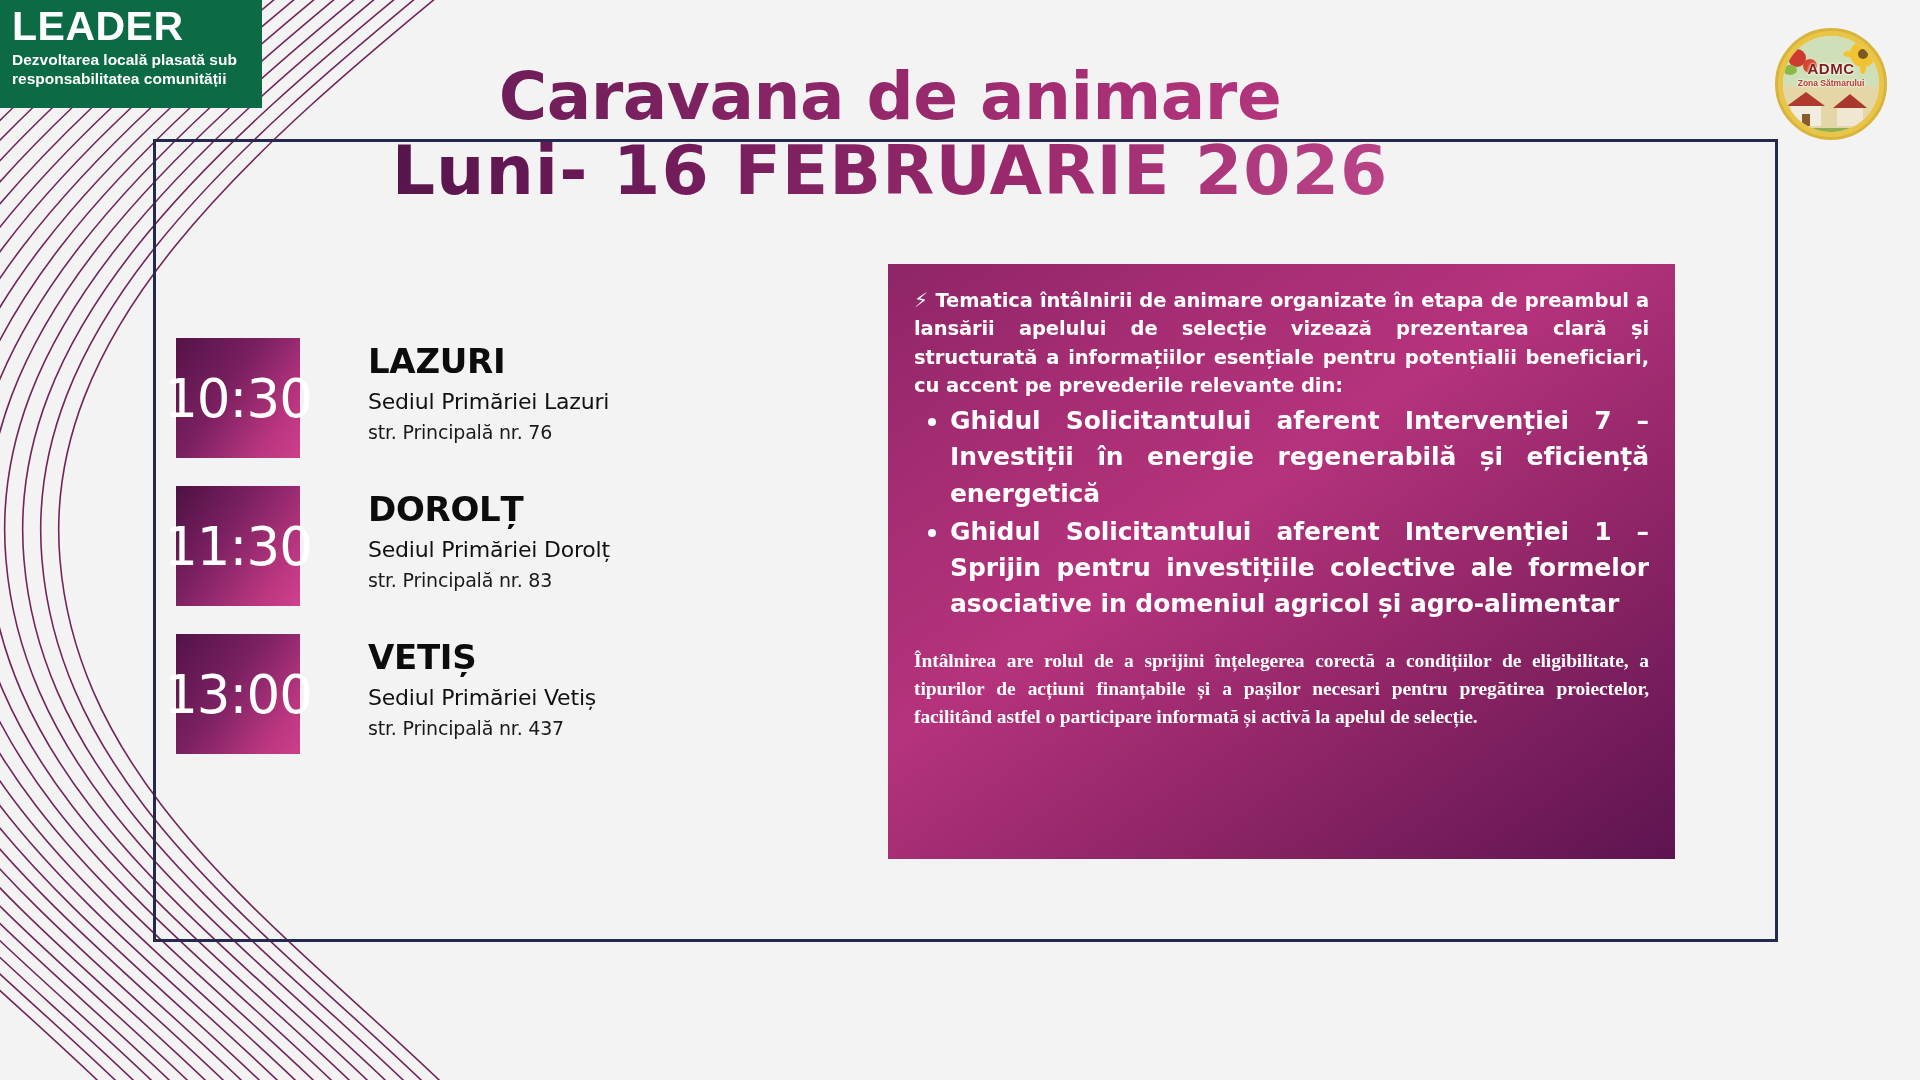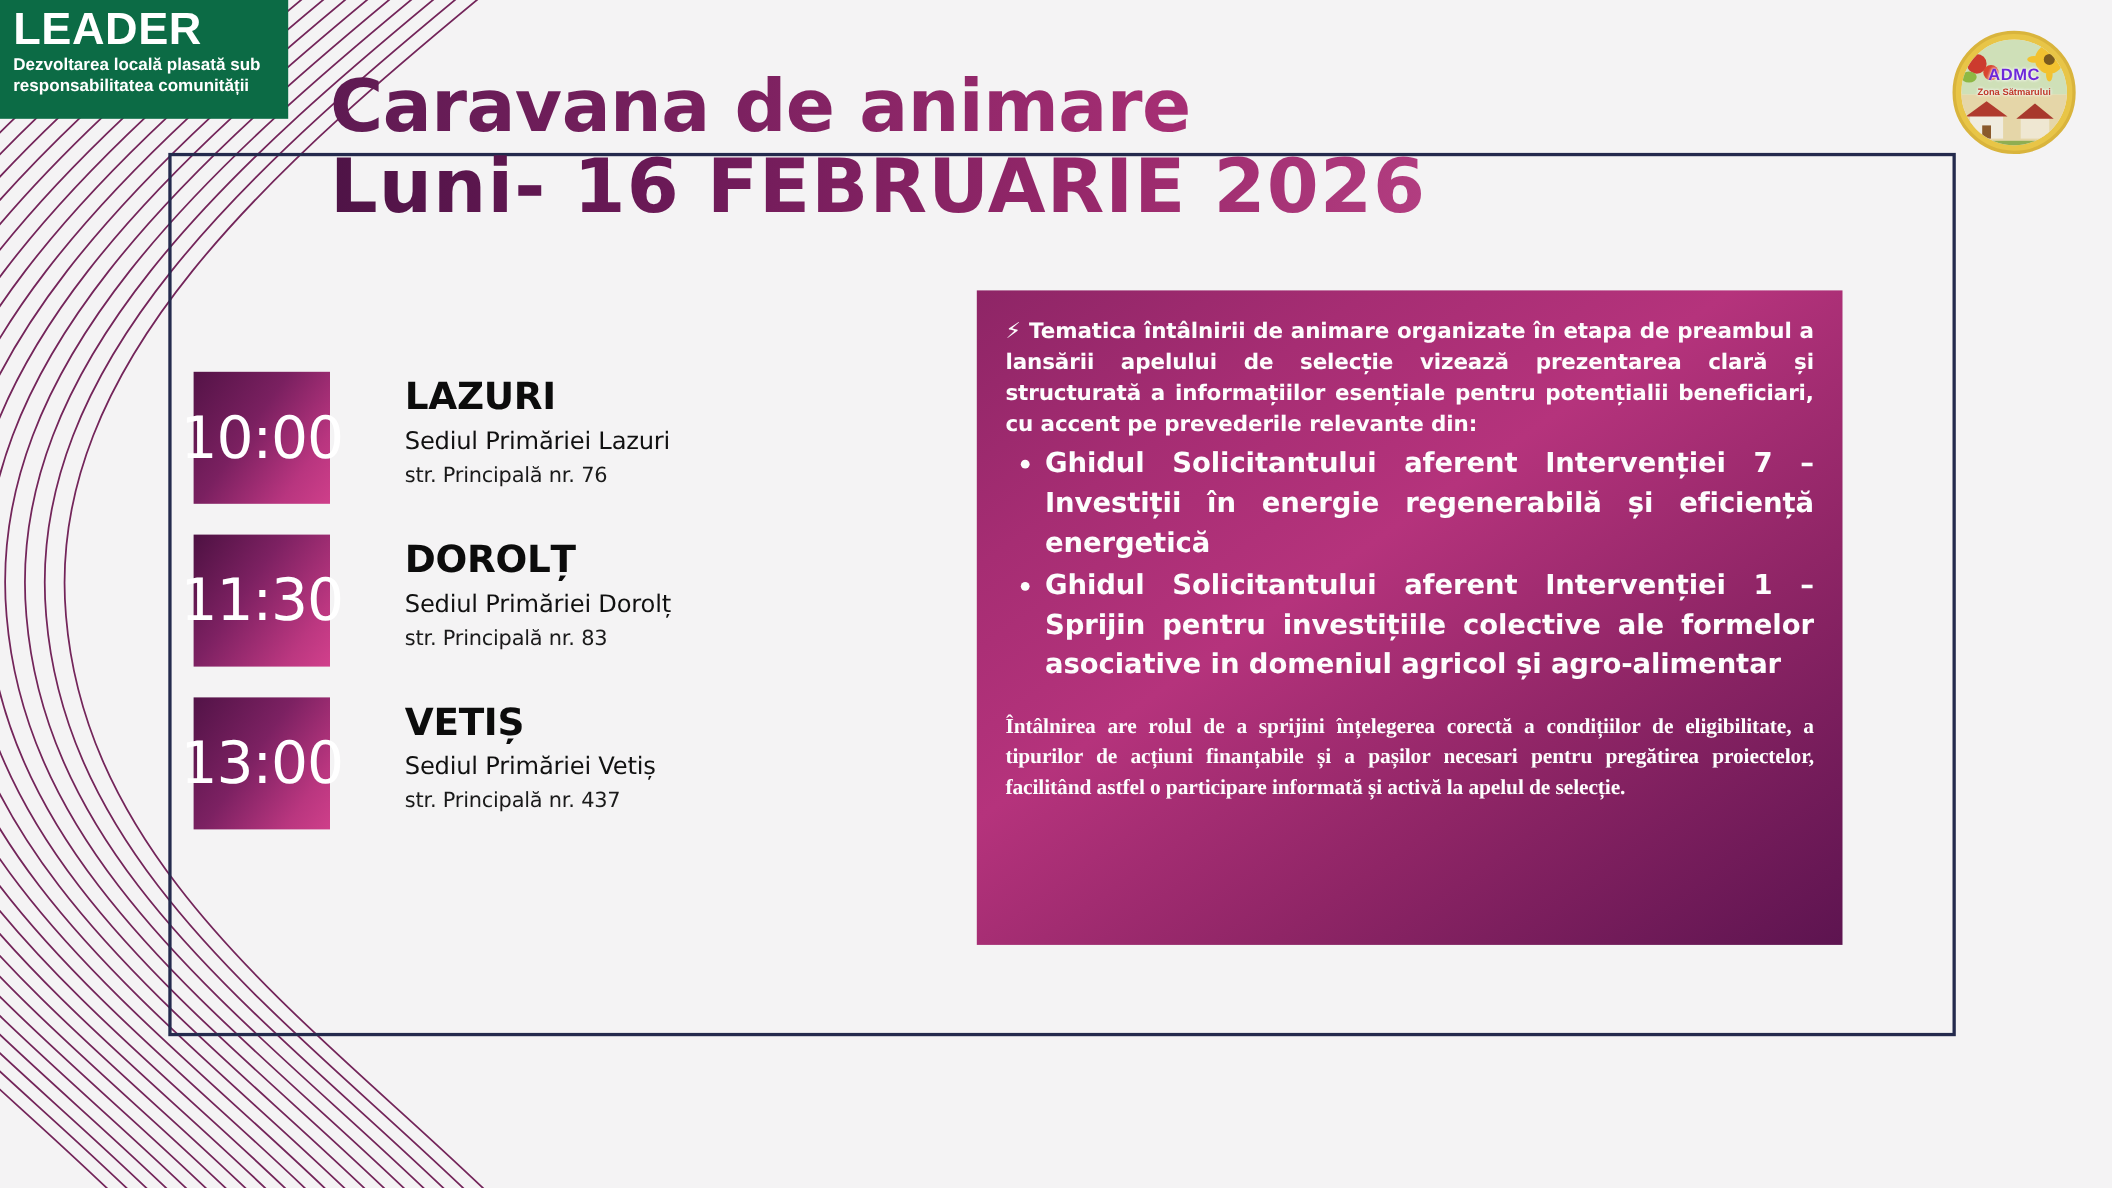--- a/index.html
+++ b/index.html
@@ -68,21 +68,21 @@
     background: #f3ead0;
   }
   .admc-text {
     position: absolute;
     left: 0; right: 0;
     top: 30px;
     text-align: center;
     z-index: 4;
   }
   .admc-name {
-    color: #6d28d9;
+    color: #7f1d1d;
     font-size: 15px;
     font-weight: bold;
     letter-spacing: 0.5px;
     line-height: 1;
     text-shadow: 0 0 3px #fff, 0 0 3px #fff;
   }
   .admc-zone {
     color: #c0392b;
     font-size: 8.5px;
     font-weight: bold;
@@ -99,20 +99,21 @@
     border: 3px solid #242a4d;
     background: transparent;
     z-index: 5;
   }
 
   
   .heading {
     position: absolute;
     left: 300px; top: 62px;
     width: 1180px;
+    text-align: center;
     z-index: 14;
   }
   .heading-line1 {
     font-family: "DejaVu Sans", sans-serif;
     font-size: 66px;
     font-weight: bold;
     line-height: 1.05;
     letter-spacing: -0.5px;
     background: linear-gradient(100deg, #5e1a52 0%, #7c2160 32%, #a32d72 62%, #c03d86 100%);
     -webkit-background-clip: text;
@@ -305,21 +306,21 @@
 
   <div class="heading">
     <div class="heading-line1">Caravana de animare</div>
     <div class="heading-line2">Luni- 16 FEBRUARIE 2026</div>
   </div>
 
   <div class="schedule">
 
     <div class="sched-row">
       <div class="time-chip chip-1">
-        <span class="time-text">10:00</span>
+        <span class="time-text">10:30</span>
       </div>
       <div class="sched-info">
         <div class="loc-name">LAZURI</div>
         <div class="loc-venue">Sediul Primăriei Lazuri</div>
         <div class="loc-street">str. Principală nr. 76</div>
       </div>
     </div>
 
     <div class="sched-row">
       <div class="time-chip chip-2">

